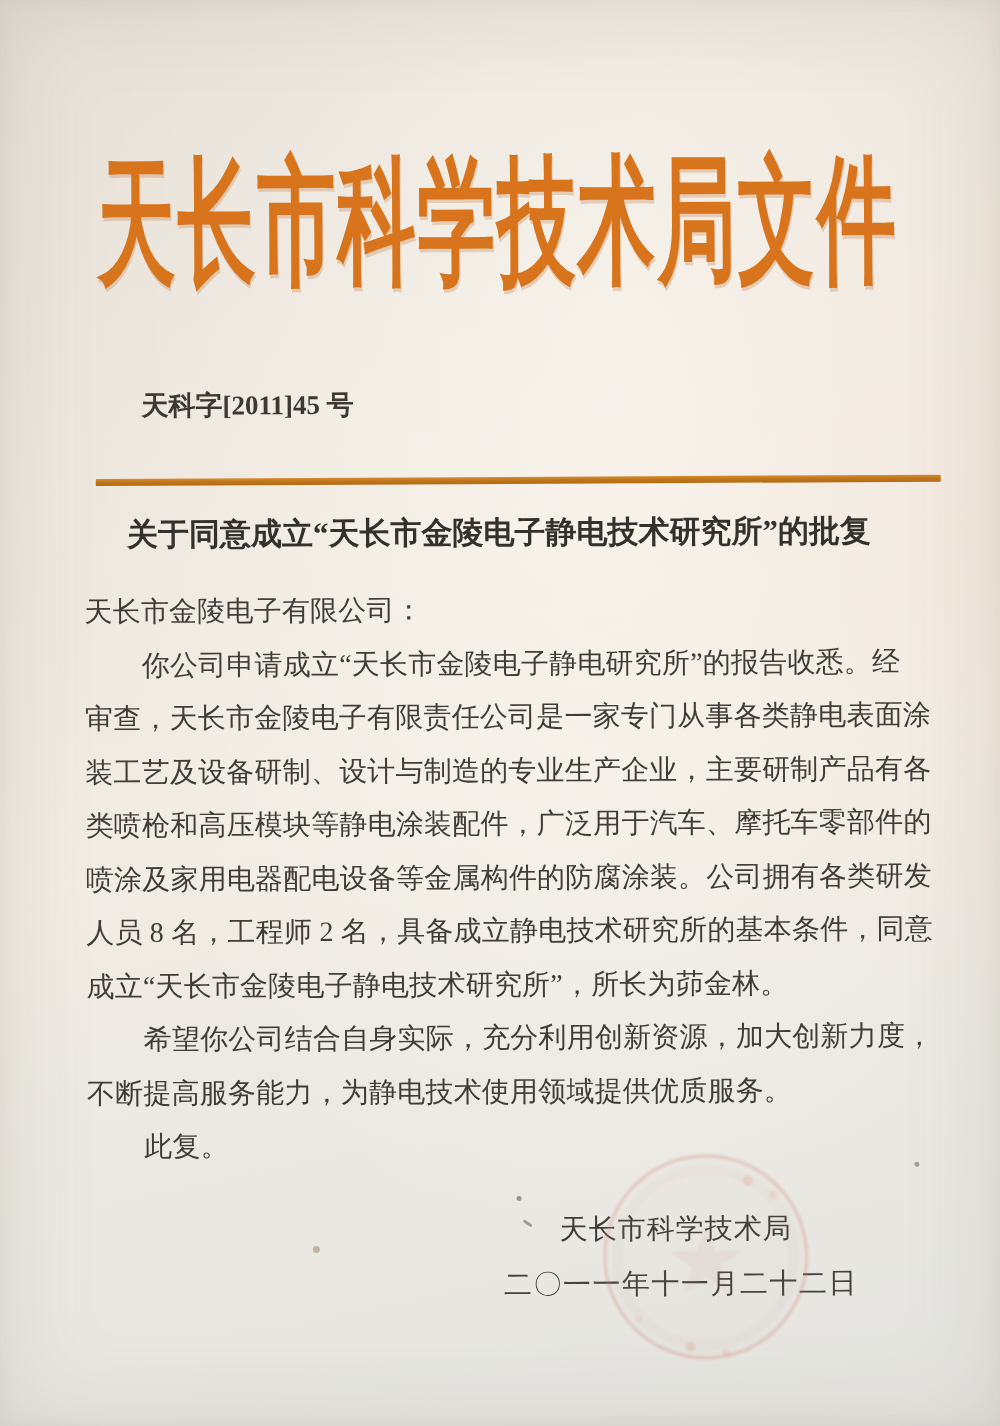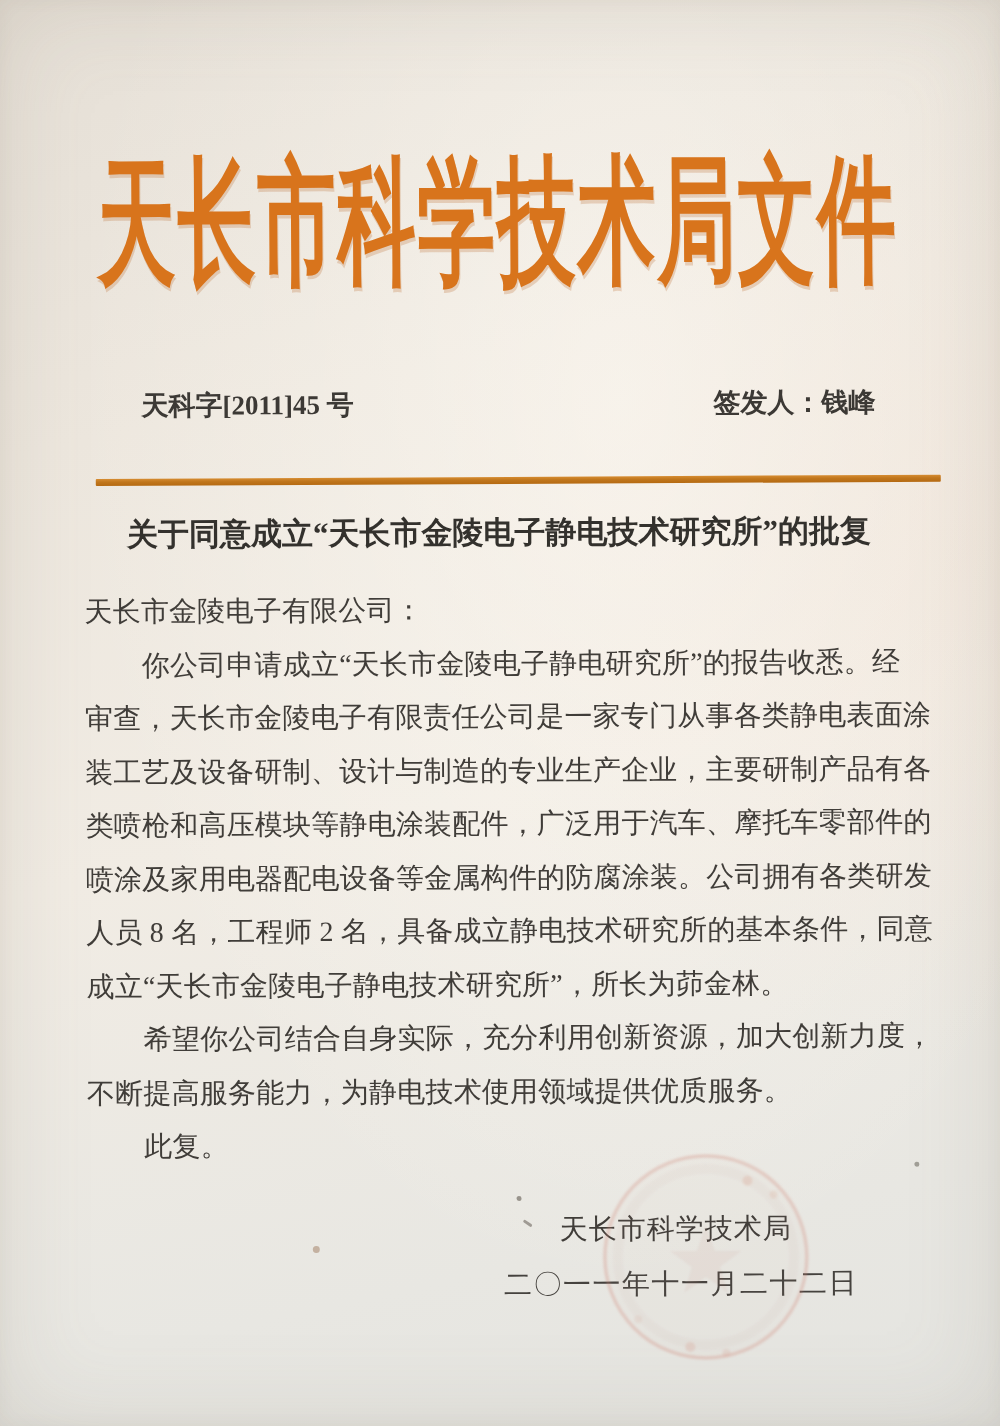--- a/index.html
+++ b/index.html
@@ -143,23 +143,20 @@
 <body>
 
 <div class="paper"></div>
 
 <div class="content">
 
   <div class="header-title">天长市科学技术局文件</div>
 
   <div class="docinfo">
     <span>天科字[2011]45 号</span>
-    <span>
-      <span>签发人：</span><span>钱峰</span>
-    </span>
   </div>
 
   <div class="rule"></div>
 
   <div class="subject">关于同意成立“天长市金陵电子静电技术研究所”的批复</div>
 
   <div class="body-block">
     <div class="line">天长市金陵电子有限公司：</div>
     <div class="line ind">你公司申请成立“天长市金陵电子静电研究所”的报告收悉。经</div>
     <div class="line">审查，天长市金陵电子有限责任公司是一家专门从事各类静电表面涂</div>

